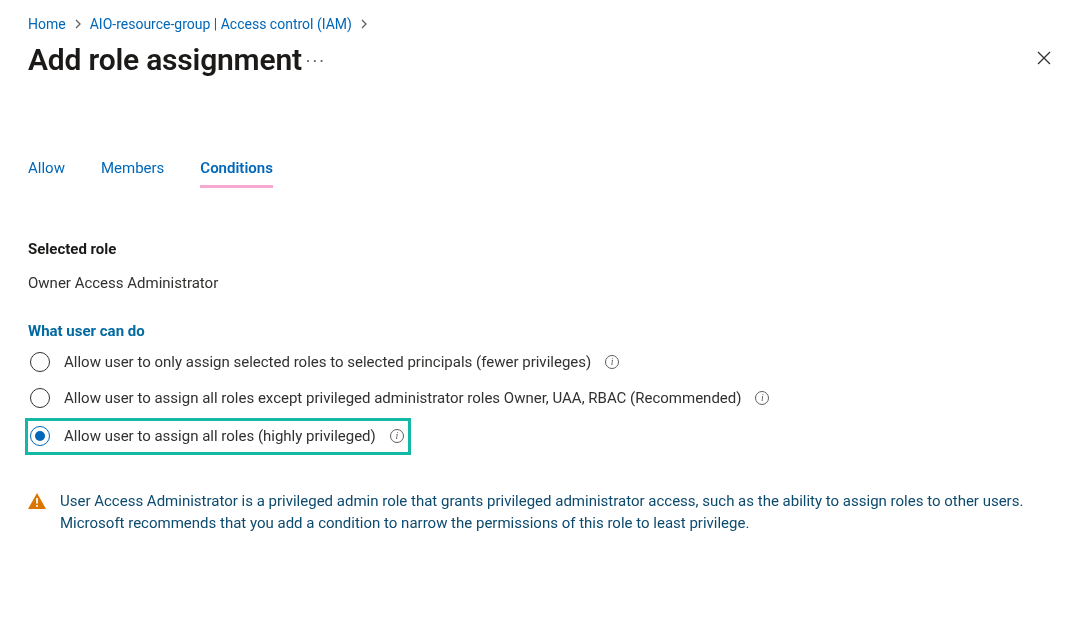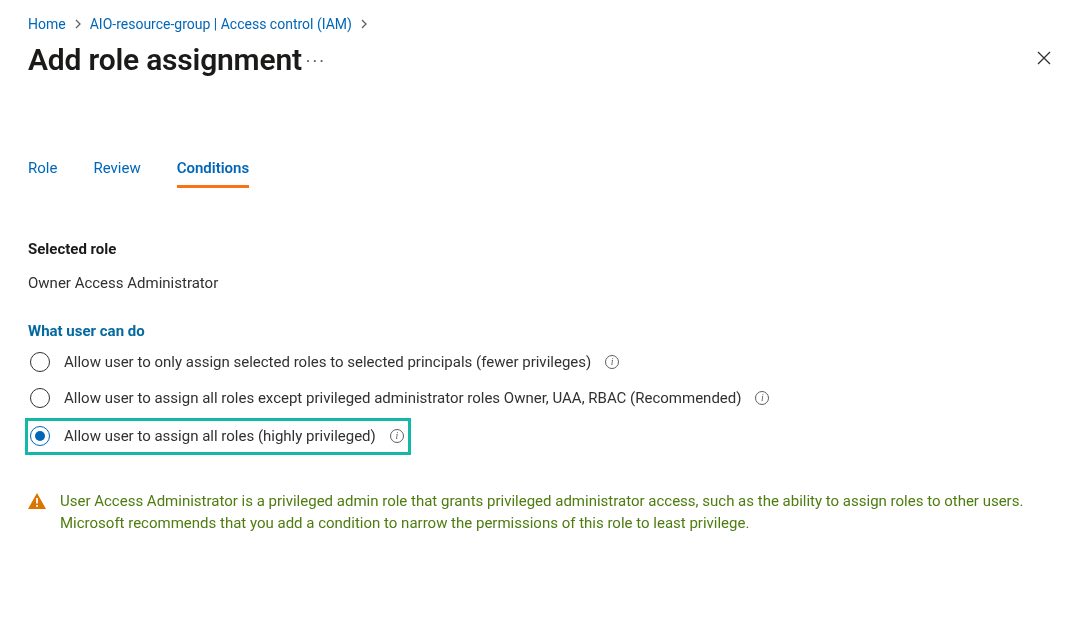--- a/index.html
+++ b/index.html
@@ -52,21 +52,21 @@
     }
     .tab {
       color: #0067b8;
       font-size: 15px;
       padding-bottom: 8px;
       cursor: pointer;
     }
     .tab.active {
       color: #0067b8;
       font-weight: 600;
-      border-bottom: 3px solid #f97316;
+      border-bottom: 3px solid #f9a8d4;
     }
     .section-label {
       font-weight: 700;
       font-size: 15px;
       margin-top: 52px;
       color: #1b1a19;
     }
     .field-value {
       font-size: 15px;
       margin-top: 16px;
@@ -127,21 +127,21 @@
       font-family: Georgia, serif;
       cursor: pointer;
       flex-shrink: 0;
       line-height: 1;
     }
     .warning-block {
       display: flex;
       gap: 14px;
       margin-top: 36px;
       font-size: 15px;
-      color: #4d7c0f;
+      color: #0c4a6e;
       align-items: flex-start;
     }
     .warning-icon {
       flex-shrink: 0;
       margin-top: 2px;
     }
     .warning-text { line-height: 1.45; max-width: 1000px; }
   </style>
 </head>
 <body>
@@ -167,22 +167,22 @@
     <span class="ellipsis">···</span>
   </div>
   <span class="close-btn">
     <svg width="16" height="16" viewBox="0 0 16 16">
       <path d="M2 2 L14 14 M14 2 L2 14" stroke="#323130" stroke-width="1.3"></path>
     </svg>
   </span>
 </div>
 
 <div class="tabs">
-  <div class="tab">Role</div>
-  <div class="tab">Review</div>
+  <div class="tab">Allow</div>
+  <div class="tab">Members</div>
   <div class="tab active">Conditions</div>
 </div>
 
 <div class="section-label">Selected role</div>
 <div class="field-value">Owner Access Administrator</div>
 
 <div class="what-user-can-do">What user can do</div>
 
 <div class="option-row">
   <div class="radio"></div>

